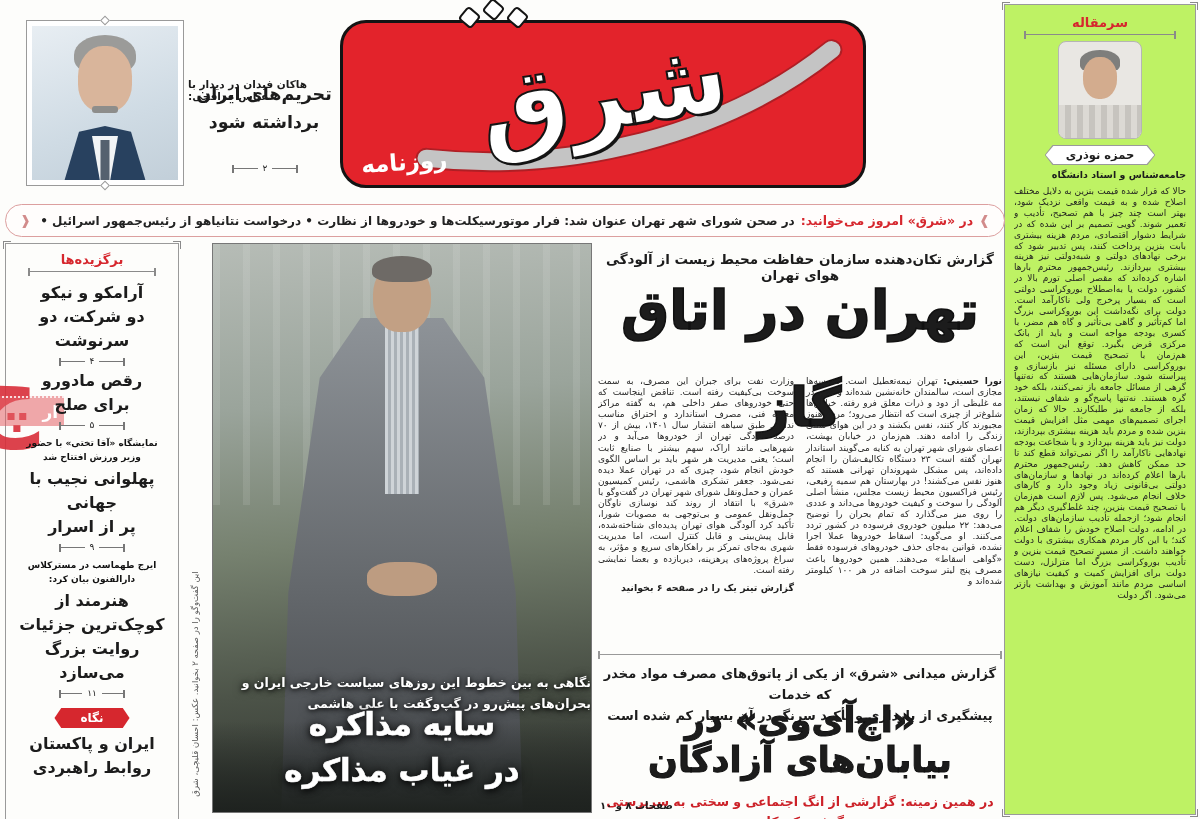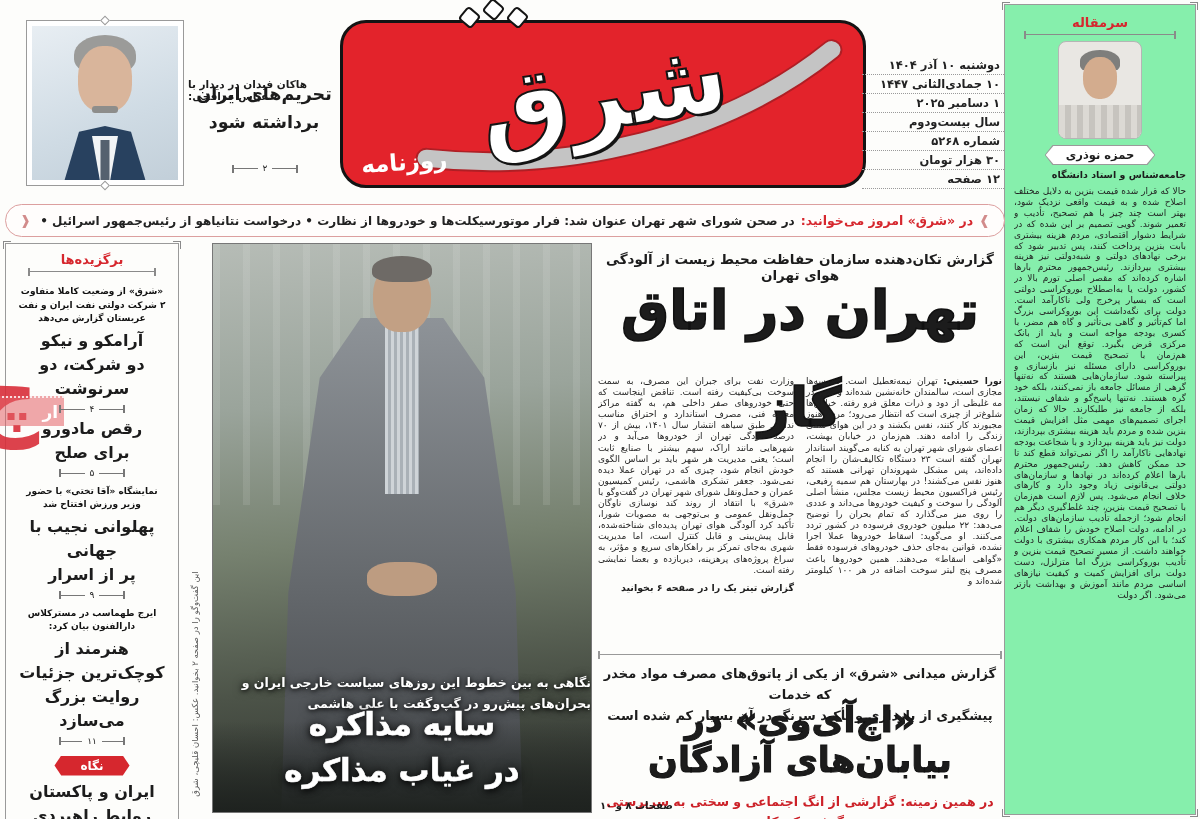--- a/index.html
+++ b/index.html
@@ -47,21 +47,21 @@
   .logo-swoosh{position:absolute;inset:0;width:100%;height:100%;}
   .logo-text{position:absolute;left:50%;top:44%;transform:translate(-50%,-50%) rotate(-9deg);color:#fff;font-size:100px;font-weight:bold;line-height:1;-webkit-text-stroke:2px #141414;text-shadow:2px 2px 0 #141414;}
   .logo-sub{position:absolute;right:416px;bottom:10px;color:#fff;font-size:23px;font-weight:bold;transform:rotate(-4deg);}
   .tooth{position:absolute;width:17px;height:17px;background:#fff;border:2px solid #141414;border-radius:4px;transform:rotate(40deg);}
 
   
   .dates{position:absolute;left:862px;top:56px;width:142px;}
   .date-row{font-size:11.5px;font-weight:bold;text-align:right;padding:1.5px 4px 2.5px;border-bottom:1px dotted #9a9a9a;color:#222;}
 
   
-  .editorial-box{position:absolute;left:1004px;top:4px;width:192px;height:811px;border:1px solid #9a9a9a;padding:10px 9px;background:#86efac;}
+  .editorial-box{position:absolute;left:1004px;top:4px;width:192px;height:811px;border:1px solid #9a9a9a;padding:10px 9px;background:#bef264;}
   .ed-title{font-size:21px;text-align:center;margin:10px 0 8px;font-weight:500;}
   .ed-photo{position:relative;width:84px;height:98px;margin:2px auto 6px;border:1px solid #b5b5b5;border-radius:8px;background:#e9e7e3;overflow:hidden;}
   .ed-photo .hair{position:absolute;left:50%;top:8%;width:40px;height:22px;transform:translateX(-50%);background:#7e7e7c;border-radius:50% 50% 30% 30%;}
   .ed-photo .face{position:absolute;left:50%;top:16%;width:34px;height:42px;transform:translateX(-50%);background:#d3ac8e;border-radius:46%;}
   .ed-photo .shirt{position:absolute;left:0;bottom:0;width:100%;height:34%;background:
      repeating-linear-gradient(90deg,#dcd9d4 0 6px,#c7c4bf 6px 12px),
      repeating-linear-gradient(0deg,rgba(255,255,255,.35) 0 5px,rgba(150,150,150,.25) 5px 10px);}
   .hexwrap{width:fit-content;margin:4px auto;clip-path:polygon(7% 0,93% 0,100% 50%,93% 100%,7% 100%,0 50%);background:#9a9a9a;padding:1px;}
   .hexin{clip-path:polygon(7% 0,93% 0,100% 50%,93% 100%,7% 100%,0 50%);background:#fff;padding:2px 20px;font-size:11.5px;font-weight:bold;}
   .ed-role{font-size:9.5px;text-align:right;margin:2px 0 6px;font-weight:bold;}
@@ -160,29 +160,20 @@
         <path d="M85 142 C 230 158, 390 118, 498 28" stroke="#141414" stroke-width="22" fill="none" stroke-linecap="round" opacity="0.25"></path>
       </svg>
       <span class="tooth" style="left:118px;top:-14px;"></span>
       <span class="tooth" style="left:142px;top:-22px;"></span>
       <span class="tooth" style="left:166px;top:-14px;"></span>
       <span class="logo-text">شرق</span>
       <span class="logo-sub">روزنامه</span>
     </div>
   </div>
 
-  <div class="dates">
-    <div class="date-row">دوشنبه ۱۰ آذر ۱۴۰۴</div>
-    <div class="date-row">۱۰ جمادی‌الثانی ۱۴۴۷</div>
-    <div class="date-row">۱ دسامبر ۲۰۲۵</div>
-    <div class="date-row">سال بیست‌ودوم</div>
-    <div class="date-row">شماره ۵۲۶۸</div>
-    <div class="date-row">۳۰ هزار تومان</div>
-    <div class="date-row">۱۲ صفحه</div>
-  </div>
 
   <div class="editorial-box">
     <span class="cb tl"></span>
       <span class="cb tr"></span>
       <span class="cb bl"></span>
       <span class="cb br"></span>
     <div class="sec-label">سرمقاله</div>
     <div class="sec-rule"></div>
     <div class="ed-photo">
       <div class="hair"></div>
@@ -210,21 +201,20 @@
 
   <div class="highlights-box">
     <span class="cb tl"></span>
       <span class="cb tr"></span>
       <span class="cb bl"></span>
       <span class="cb br"></span>
     <div class="hl-inner">
       <div class="sec-label">برگزیده‌ها</div>
       <div class="sec-rule"></div>
 
-      <div class="hl-kicker">«شرق» از وضعیت کاملا متفاوت ۲ شرکت دولتی نفت ایران و نفت عربستان گزارش می‌دهد</div>
       <div class="hl-title pre">آرامکو و نیکو
 دو شرکت، دو سرنوشت</div>
       <div class="orn">
           <span class="cap"></span>
           <span class="line"></span>
           <span class="num">۴</span>
           <span class="line"></span>
           <span class="cap"></span>
         </div>
 

